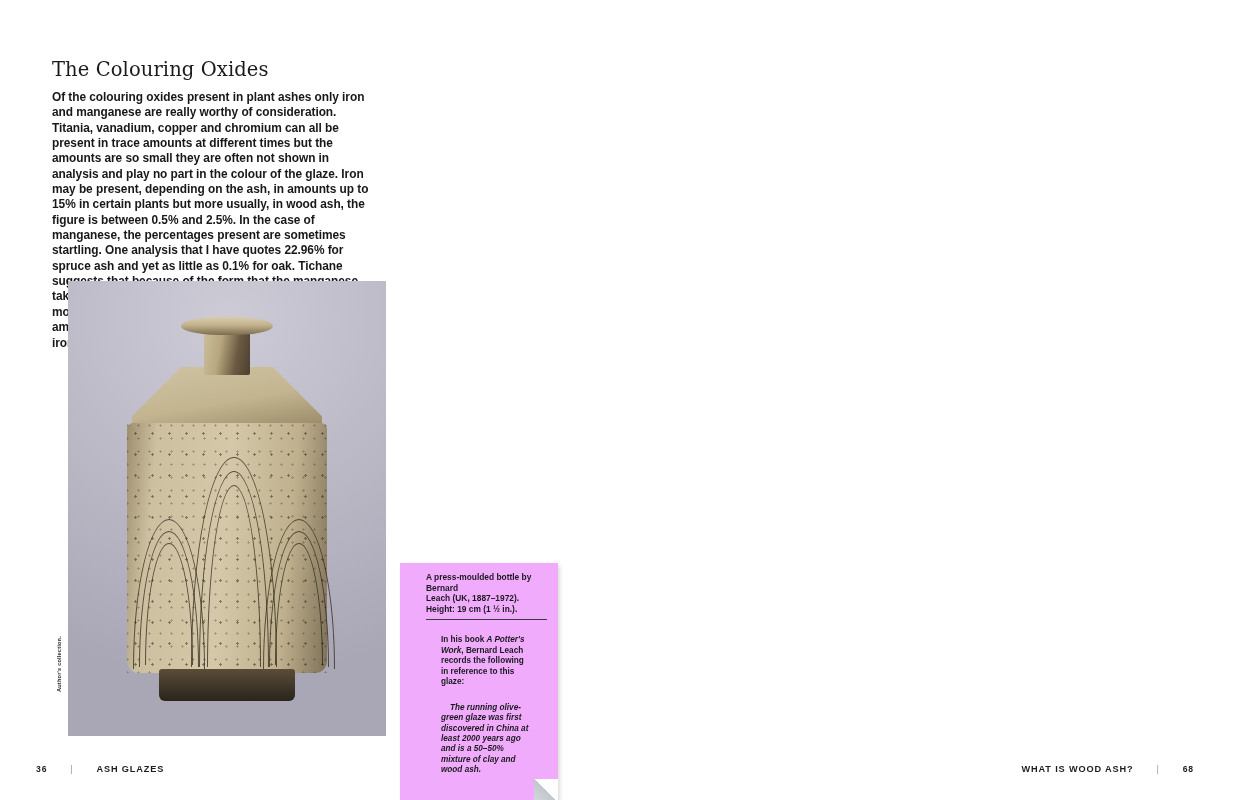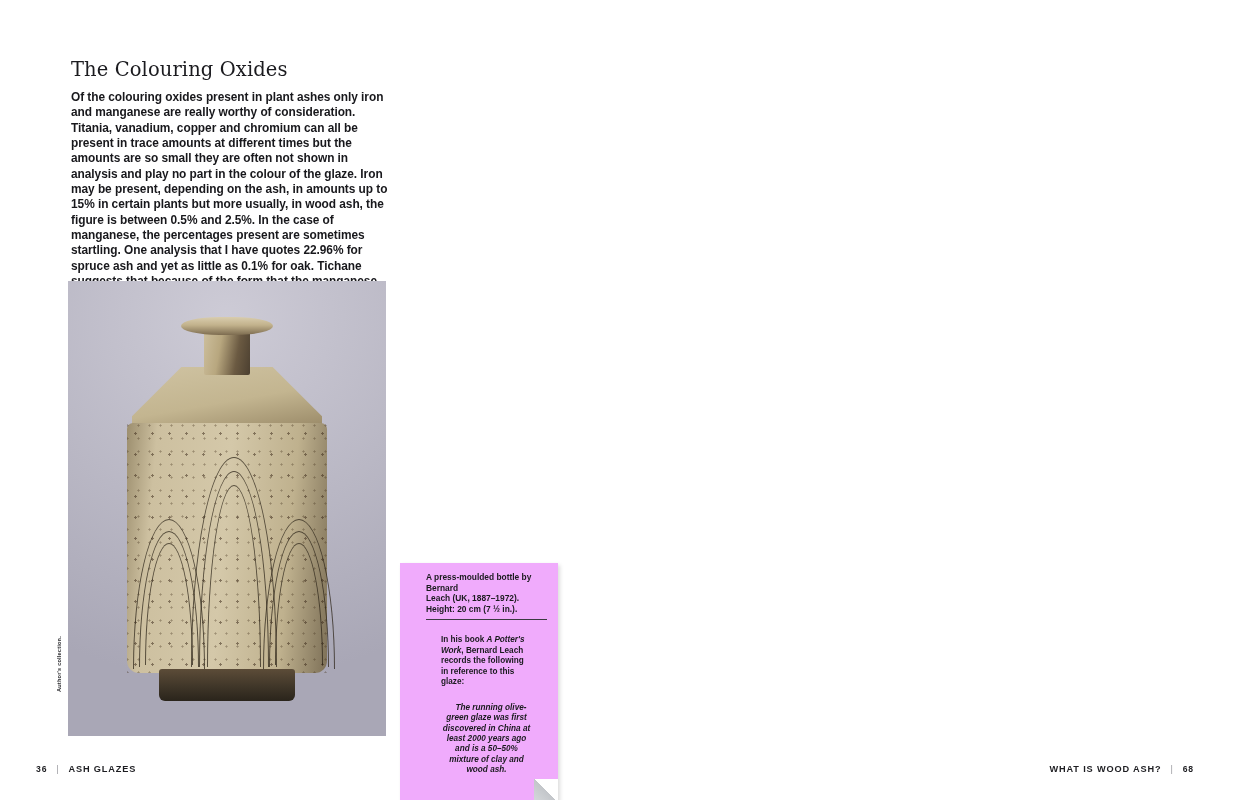--- a/index.html
+++ b/index.html
@@ -45,21 +45,21 @@
     line-height: 15.35px;
     letter-spacing: -0.05px;
     font-weight: 600;
     color: #18181c;
     text-align: left;
   }
 
   
   #left-col {
     position: absolute;
-    left: 71px;
+    left: 52px;
     top: 58px;
     width: 318px;
   }
 
   
   .plate {
     position: absolute;
     overflow: hidden;
   }
 
@@ -166,21 +166,21 @@
     font-size: 8.4px;
     line-height: 10.6px;
     margin-bottom: 5px;
   }
   .caption-box .cap-rule {
     height: 1px;
     background: #3a3a40;
     margin-bottom: 5px;
   }
   .caption-box p { margin: 15px; }
-  .caption-box .indent { text-indent: 9px; text-align: center; }
+  .caption-box .indent { text-indent: 9px; }
   .caption-box em { font-style: italic; font-weight: 700; }
   .corner-fold {
     position: absolute;
     right: 0; bottom: 0;
     width: 24px; height: 24px;
     background: linear-gradient(225deg, #ffffff 0%, #ffffff 48%, #c3c6ca 50%, #d6d9dc 100%);
   }
 
   #caption-left  { left: 400px; top: 563px; width: 158px; }
 
@@ -201,21 +201,21 @@
   
   .footer {
     position: absolute;
     bottom: 26px;
     font-size: 9.2px;
     letter-spacing: .85px;
     font-weight: 600;
     color: #1d1d21;
     display: flex;
     align-items: center;
-    gap: 9px;
+    gap: 23px;
   }
   .footer .folio { font-weight: 800; font-size: 8.6px; }
   .footer .bar { color: #9a9aa0; font-weight: 400; }
   #footer-left  { left: 36px; }
   #footer-right { right: 44px; margin-left: 20px; }
 </style>
 </head>
 <body>
 
 <div class="spread">
@@ -247,21 +247,21 @@
         <div class="bottle-foot"></div>
       </div>
     </div>
 
     <div id="photo-credit">Author's collection.</div>
 
     <div class="caption-box" id="caption-left">
       <div class="cap-title">
         <div>A press-moulded bottle by Bernard</div>
         <div>Leach (UK, 1887–1972).</div>
-        <div>Height: 20 cm (7 ½ in.).</div>
+        <div>Height: 19 cm (1 ½ in.).</div>
       </div>
       <div class="cap-rule"></div>
       <p><span>In his book </span><em>A Potter's Work</em><span>, Bernard Leach records the following in reference to this glaze:</span></p>
       <p class="indent"><em>The running olive-green glaze was first discovered in China at least 2000 years ago and is a 50–50% mixture of clay and wood ash.</em></p>
       <div class="corner-fold"></div>
     </div>
 
     <div class="footer" id="footer-left">
       <span class="folio">36</span>
       <span class="bar">|</span>

